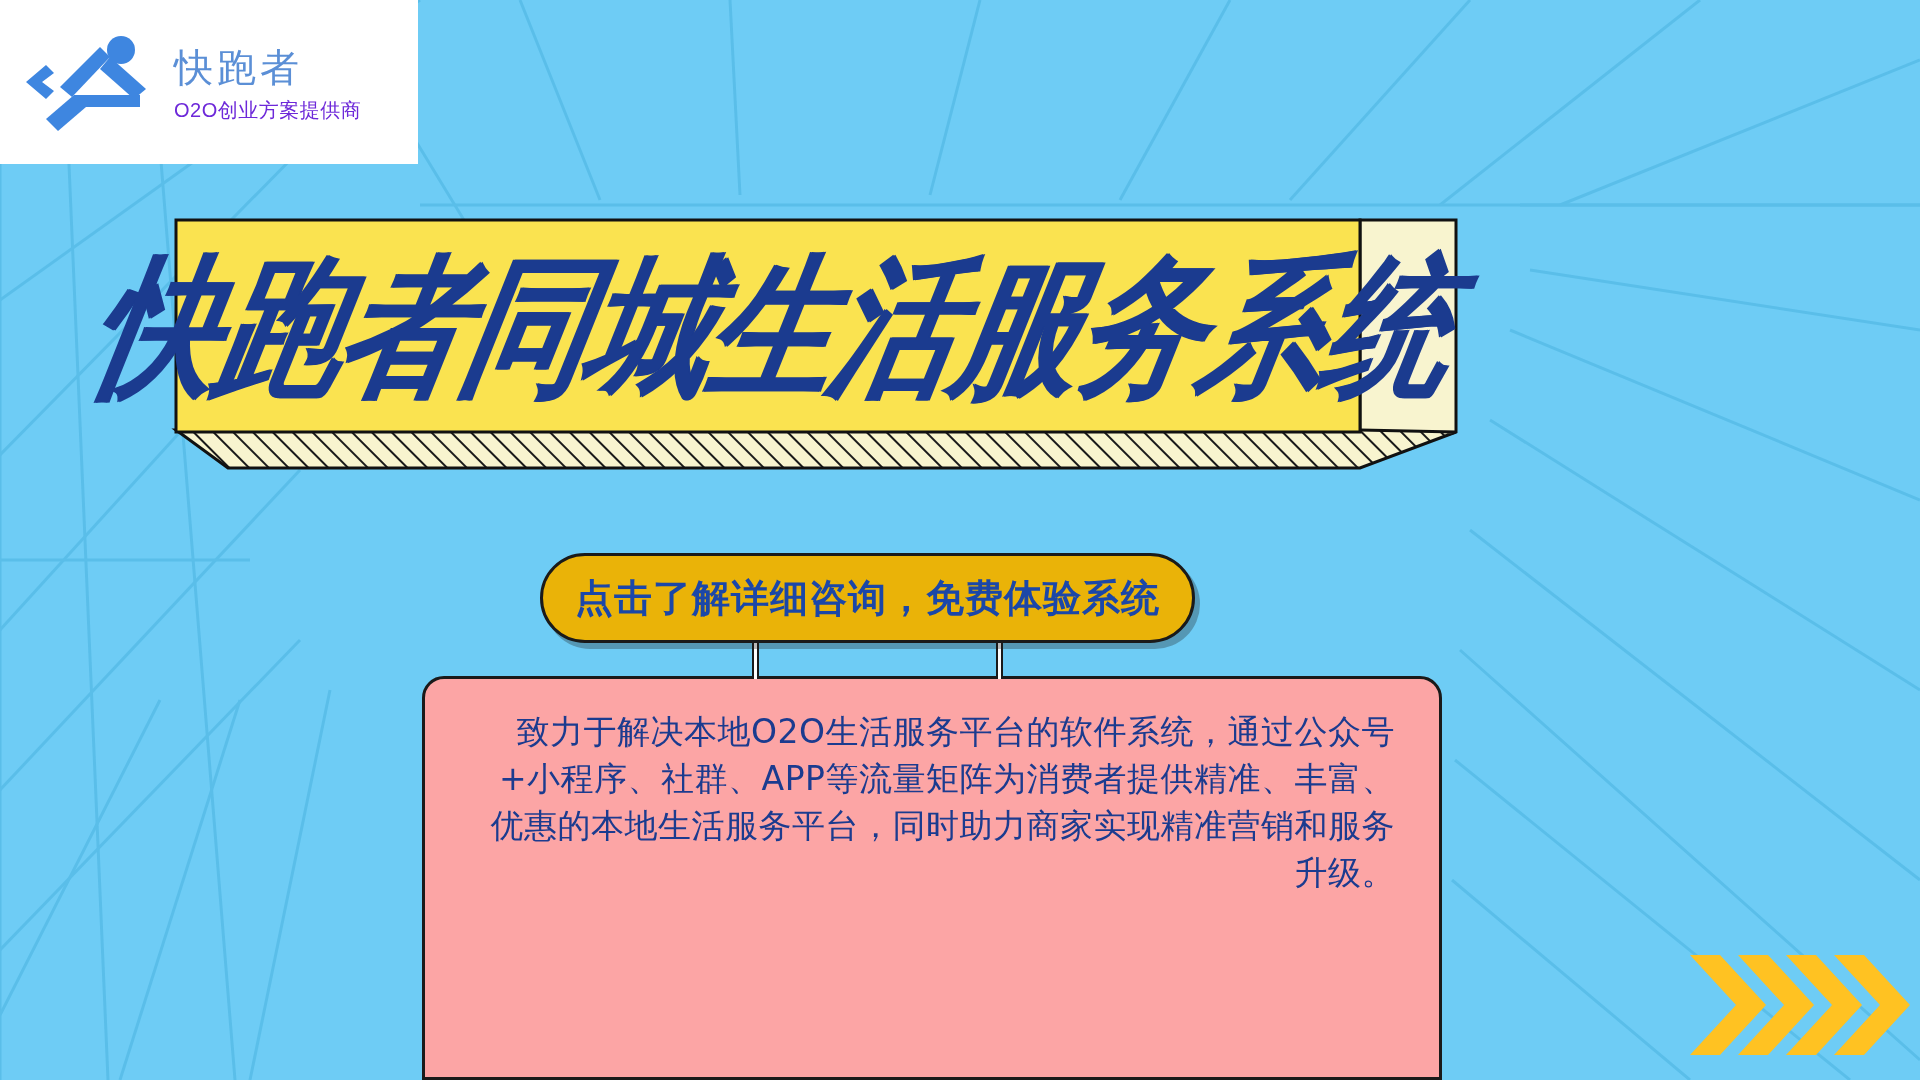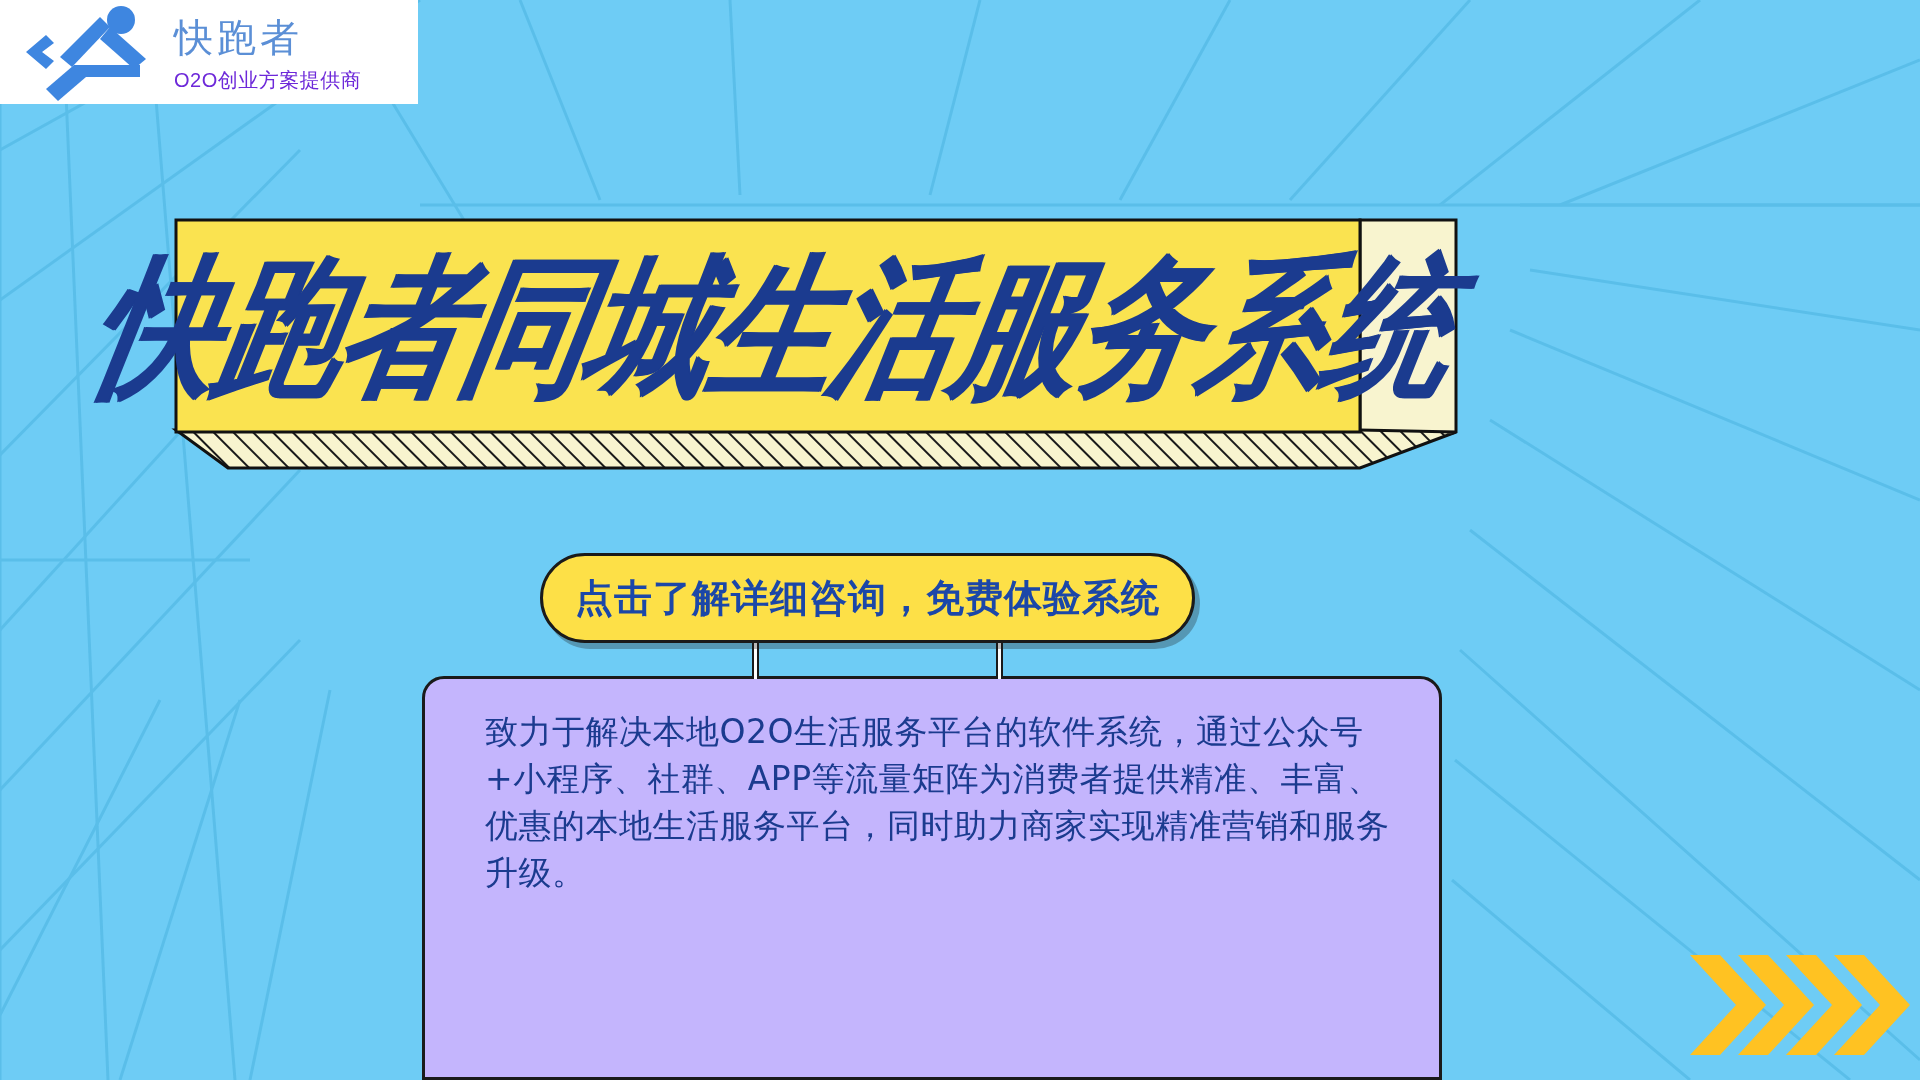--- a/index.html
+++ b/index.html
@@ -8,39 +8,39 @@
     font-family:"Liberation Sans","DejaVu Sans",sans-serif;
     background:#6ECCF5;
     position:relative;
   }
 
   
   #bg-grid { position:absolute; inset:0; z-index:0; }
 
   
   #logo-box {
-    position:absolute; left:0; top:0; width:418px; height:104px;
+    position:absolute; left:0; top:0; width:418px; height:164px;
     background:#FFFFFF; z-index:40;
     display:flex; align-items:center; padding-left:14px; gap:10px;
   }
   #logo-mark { width:150px; height:110px; flex:0 0 auto; }
   #logo-text { display:flex; flex-direction:column; justify-content:center; gap:2px; }
   #banner-title {
     font-size:125px; font-weight:900; color:#1B3B8F;
     font-style:italic; letter-spacing:-2px; white-space:nowrap;
     transform:skewX(-11deg) scaleY(1.22);
     font-family:"DejaVu Sans","Liberation Sans",sans-serif;
     line-height:1; text-shadow:2px 0 0 #1B3B8F;
     margin-left:10px;
   }
 
   
   #bubble {
     position:absolute; left:540px; top:553px; width:655px; height:90px;
-    background:#fde047; border:3px solid #1A1A1A;
+    background:#eab308; border:3px solid #1A1A1A;
     border-radius:46px; z-index:30;
     display:flex; align-items:center; justify-content:center;
     box-shadow:5px 6px 0 rgba(30,30,30,0.30);
   }
   #bubble-text {
     font-size:38px; font-weight:700; color:#1B47A8;
     letter-spacing:1px; white-space:nowrap;
     font-family:"DejaVu Sans","Liberation Sans",sans-serif;
   }
 
@@ -49,23 +49,24 @@
     position:absolute; width:7px; background:#FDFDFD;
     border-left:2px solid #1A1A1A; border-right:2px solid #1A1A1A;
     z-index:25;
   }
   #leg-left  { left:752px; top:641px; height:38px; }
   #leg-right { left:996px; top:641px; height:38px; }
 
   
   #desc-box {
     position:absolute; left:422px; top:676px; width:1020px; height:404px;
-    background:#c4b5fd; border:3px solid #1A1A1A;
+    background:#fca5a5; border:3px solid #1A1A1A;
     border-radius:22px 22px 0 0; z-index:22;
     padding:30px 44px 0 60px;
+    text-align:right;
   }
   #desc-text {
     font-size:33px; font-weight:400; color:#1B3B8F;
     line-height:1.42; letter-spacing:0.5px;
     font-family:"DejaVu Sans","Liberation Sans",sans-serif;
   }
 
   
   #chevrons {
     position:absolute; right:0px; bottom:20px; z-index:35;

